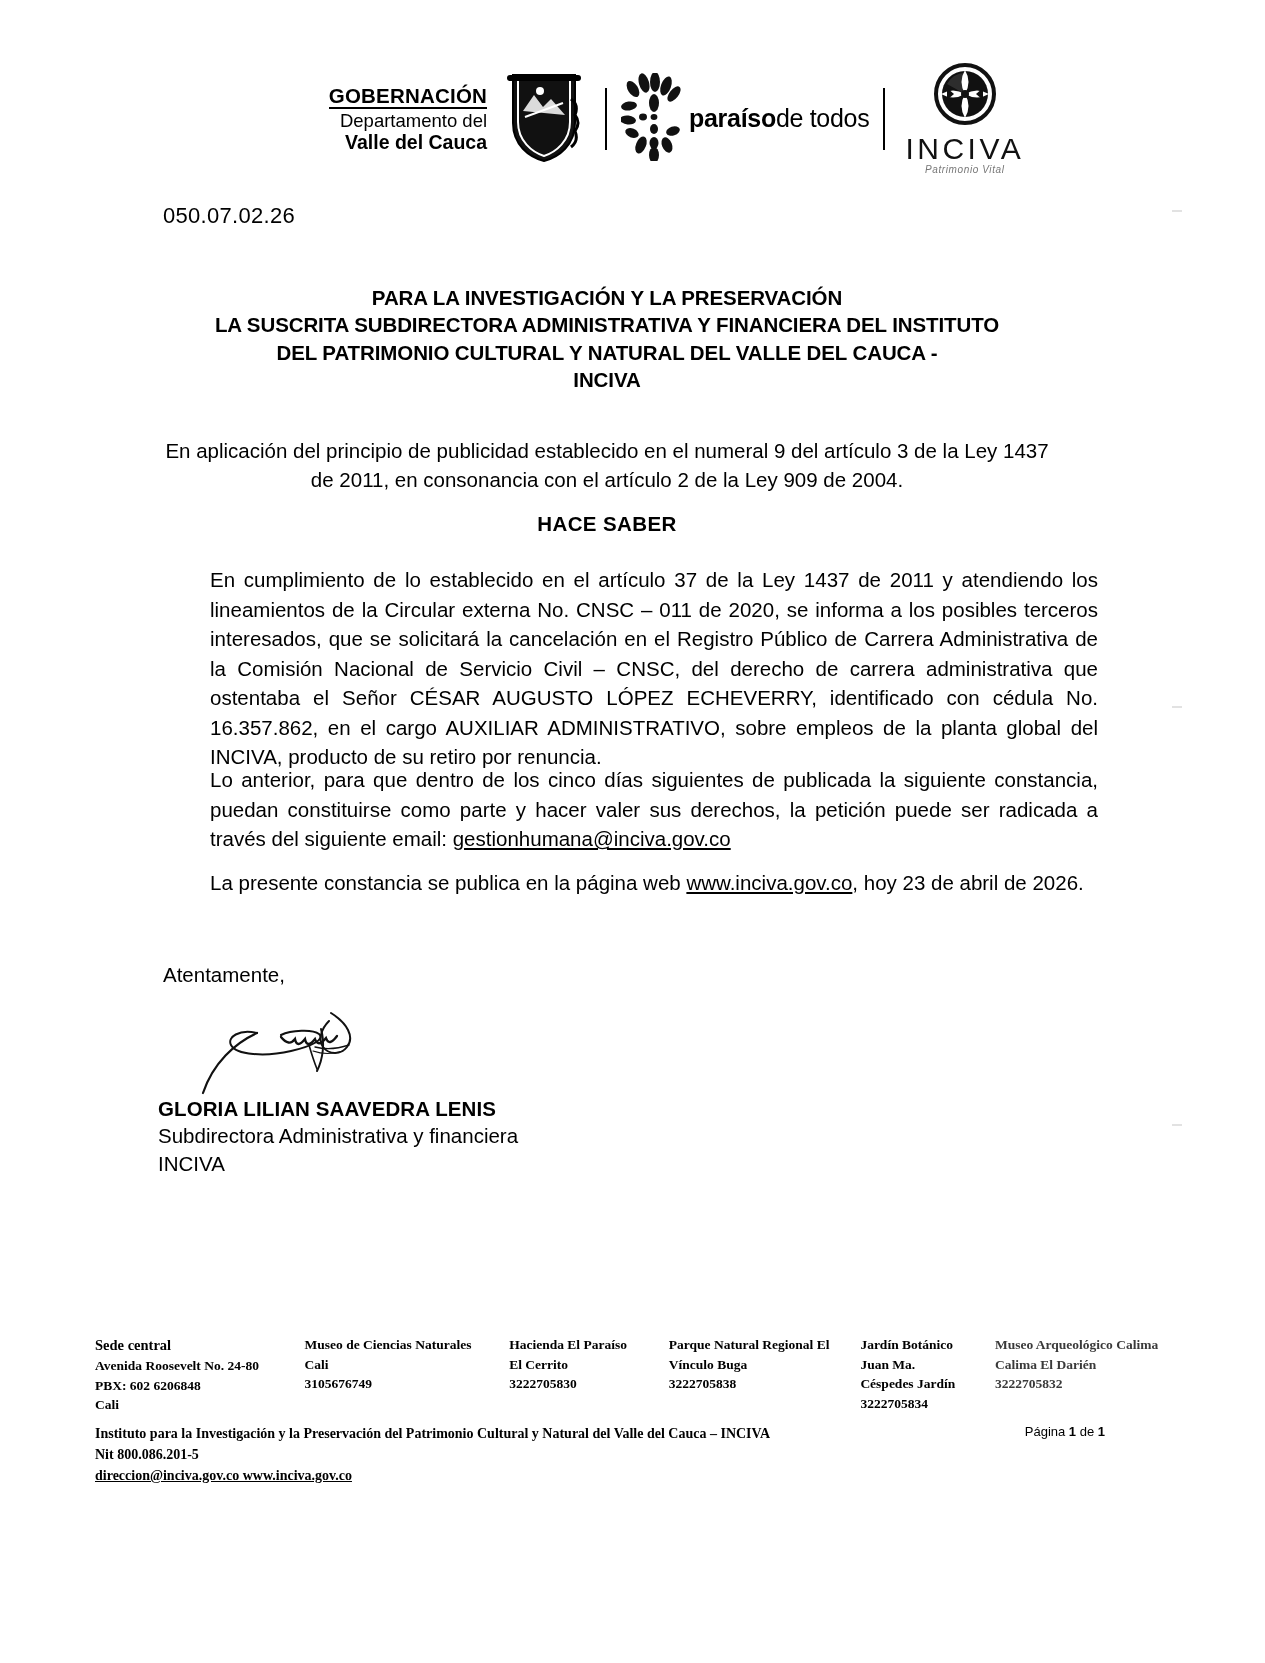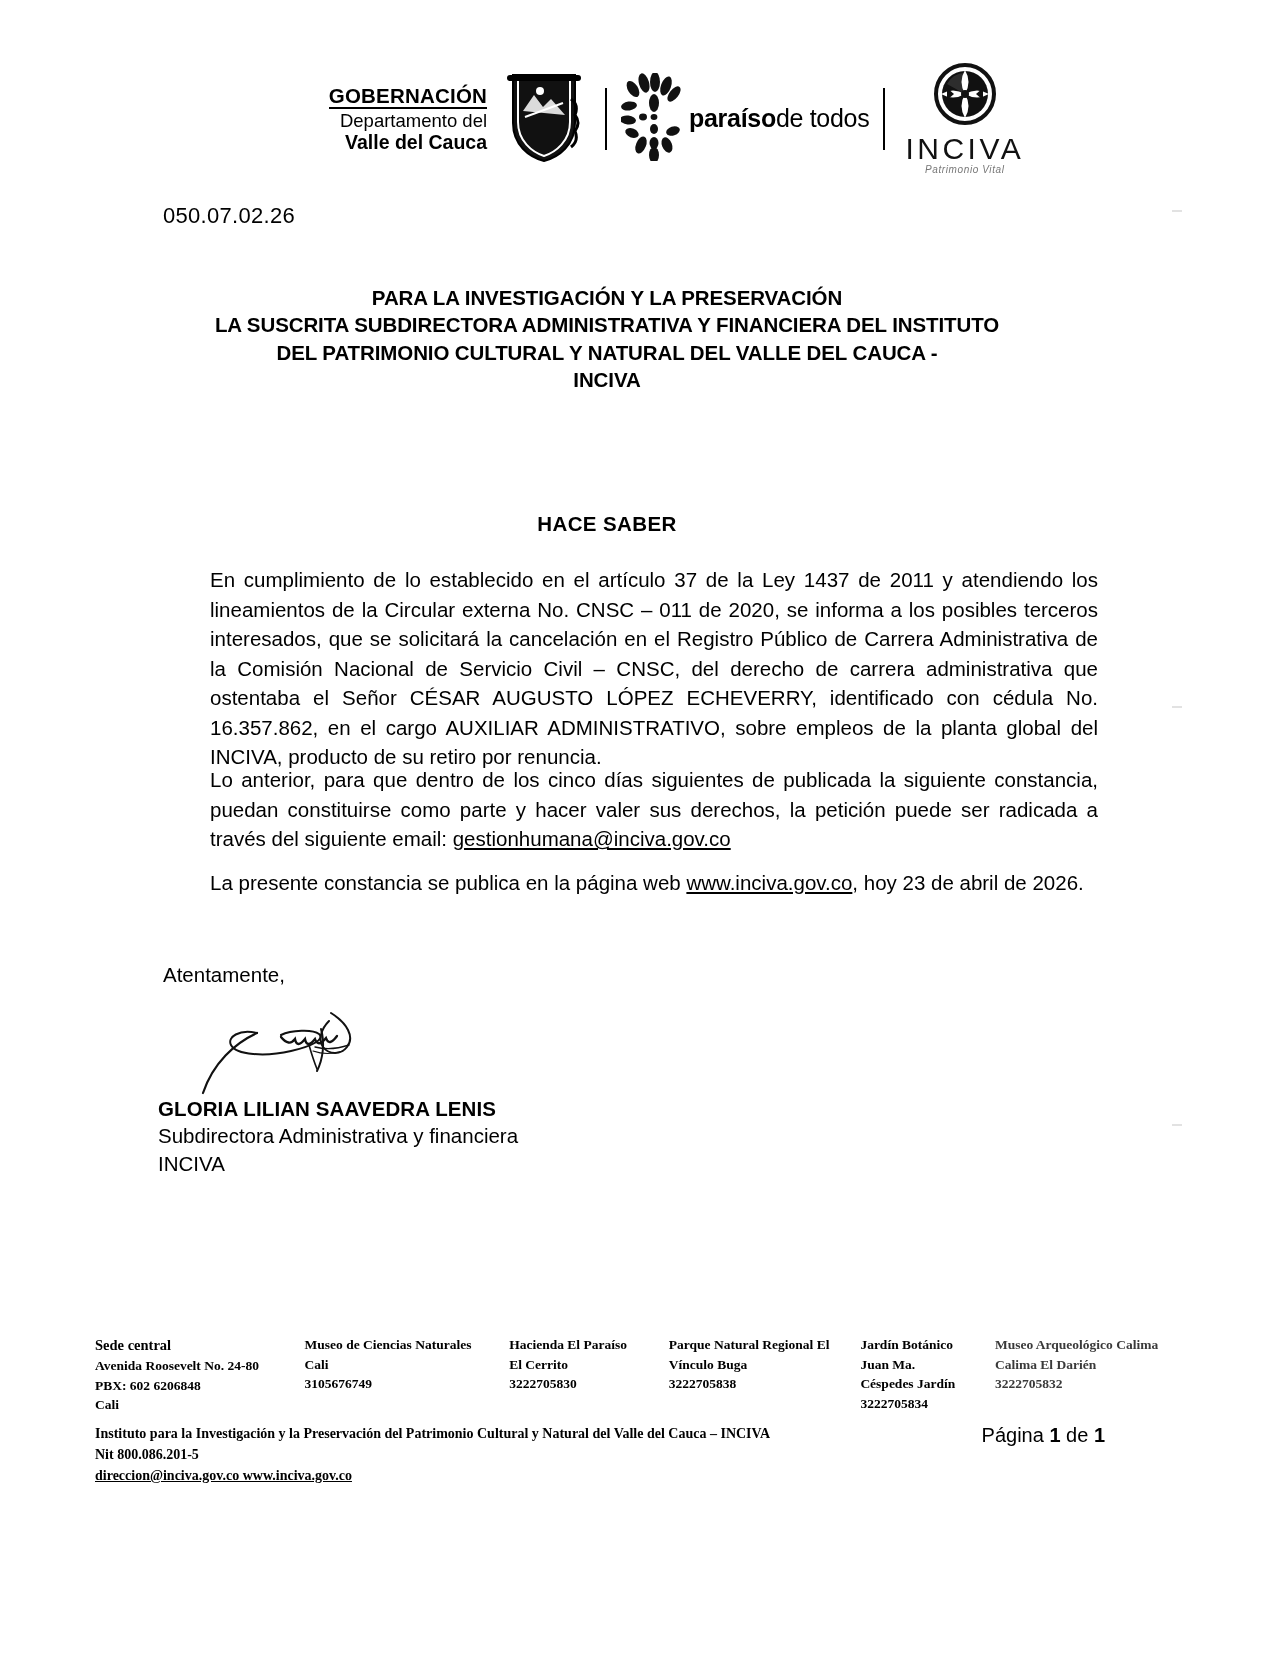--- a/index.html
+++ b/index.html
@@ -220,21 +220,21 @@
     line-height: 1.5;
     margin-top: 8px;
   }
   .footer-center .line3 { text-decoration: underline; }
 
   .page-num {
     position: absolute;
     right: 160px;
     top: 1424px;
     font-family: "Liberation Sans", sans-serif;
-    font-size: 20px;
+    font-size: 13px;
   }
   .page-num b { font-weight: bold; }
 
   
   .scan-mark {
     position: absolute;
     background: #e2e2e2;
   }
 </style>
 </head>
@@ -318,20 +318,21 @@
 
   <div class="docref">050.07.02.26</div>
 
   <div class="title-block">
     <div>PARA LA INVESTIGACIÓN Y LA PRESERVACIÓN</div>
     <div>LA SUSCRITA SUBDIRECTORA ADMINISTRATIVA Y FINANCIERA DEL INSTITUTO</div>
     <div>DEL PATRIMONIO CULTURAL Y NATURAL DEL VALLE DEL CAUCA -</div>
     <div>INCIVA</div>
   </div>
 
+  <div class="intro-block">En aplicación del principio de publicidad establecido en el numeral 9 del artículo 3 de la Ley 1437 de 2011, en consonancia con el artículo 2 de la Ley 909 de 2004.</div>
 
   <div class="hace-saber">HACE SABER</div>
 
   <div class="para para-main">En cumplimiento de lo establecido en el artículo 37 de la Ley 1437 de 2011 y atendiendo los lineamientos de la Circular externa No. CNSC – 011 de 2020, se informa a los posibles terceros interesados, que se solicitará la cancelación en el Registro Público de Carrera Administrativa de la Comisión Nacional de Servicio Civil – CNSC, del derecho de carrera administrativa que ostentaba el Señor CÉSAR AUGUSTO LÓPEZ ECHEVERRY, identificado con cédula No. 16.357.862, en el cargo AUXILIAR ADMINISTRATIVO, sobre empleos de la planta global del INCIVA, producto de su retiro por renuncia.</div>
 
   <div class="para para-lo">
     <span>Lo anterior, para que dentro de los cinco días siguientes de publicada la siguiente constancia, puedan constituirse como parte y hacer valer sus derechos, la petición puede ser radicada a través del siguiente email: </span><span class="ul">gestionhumana@inciva.gov.co</span>
   </div>
 
   <div class="para para-web">

